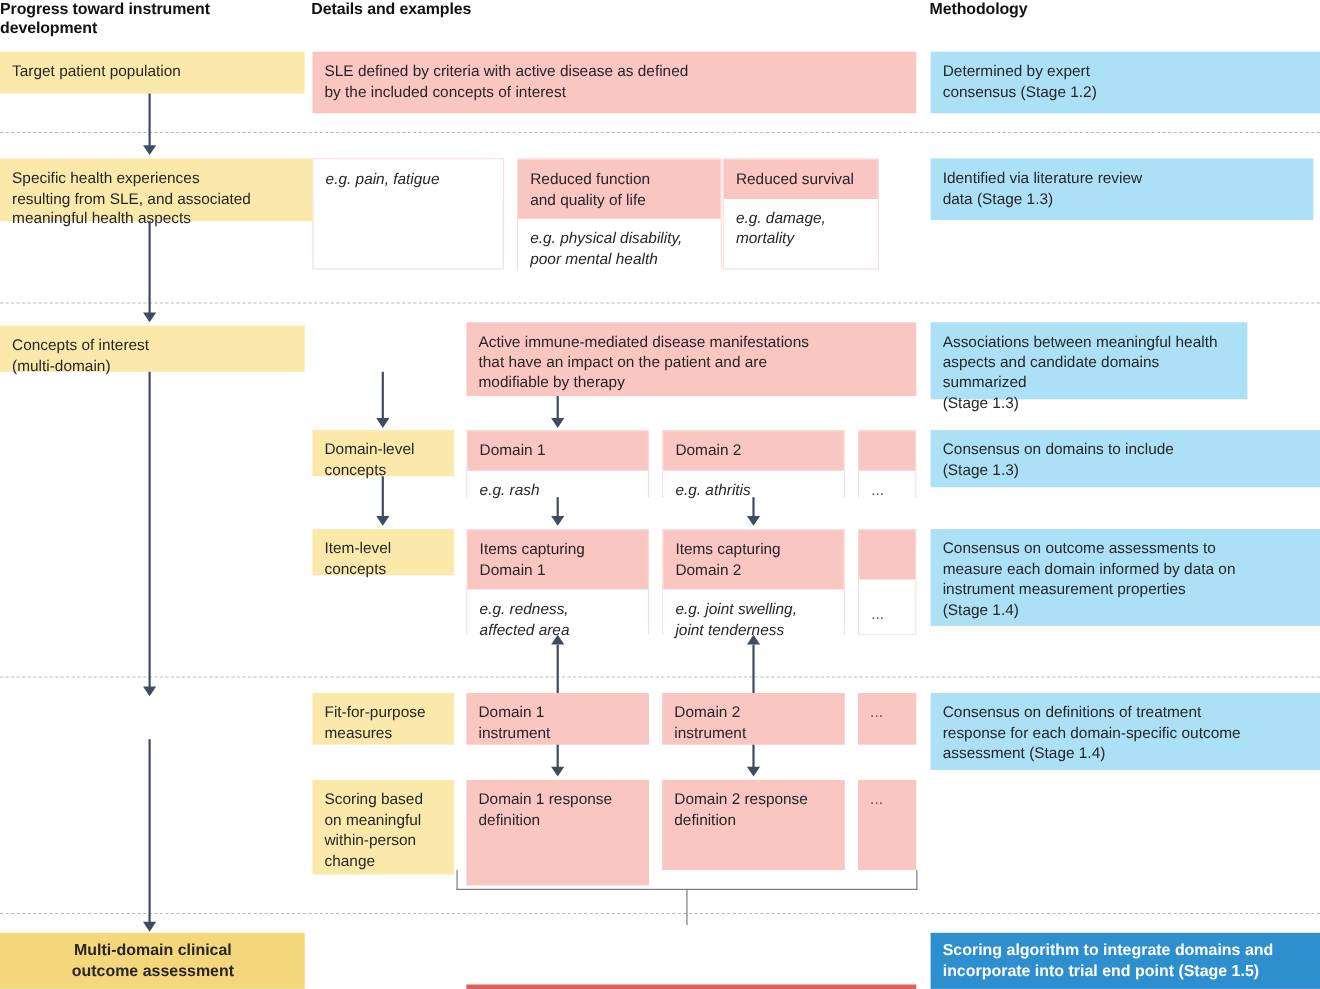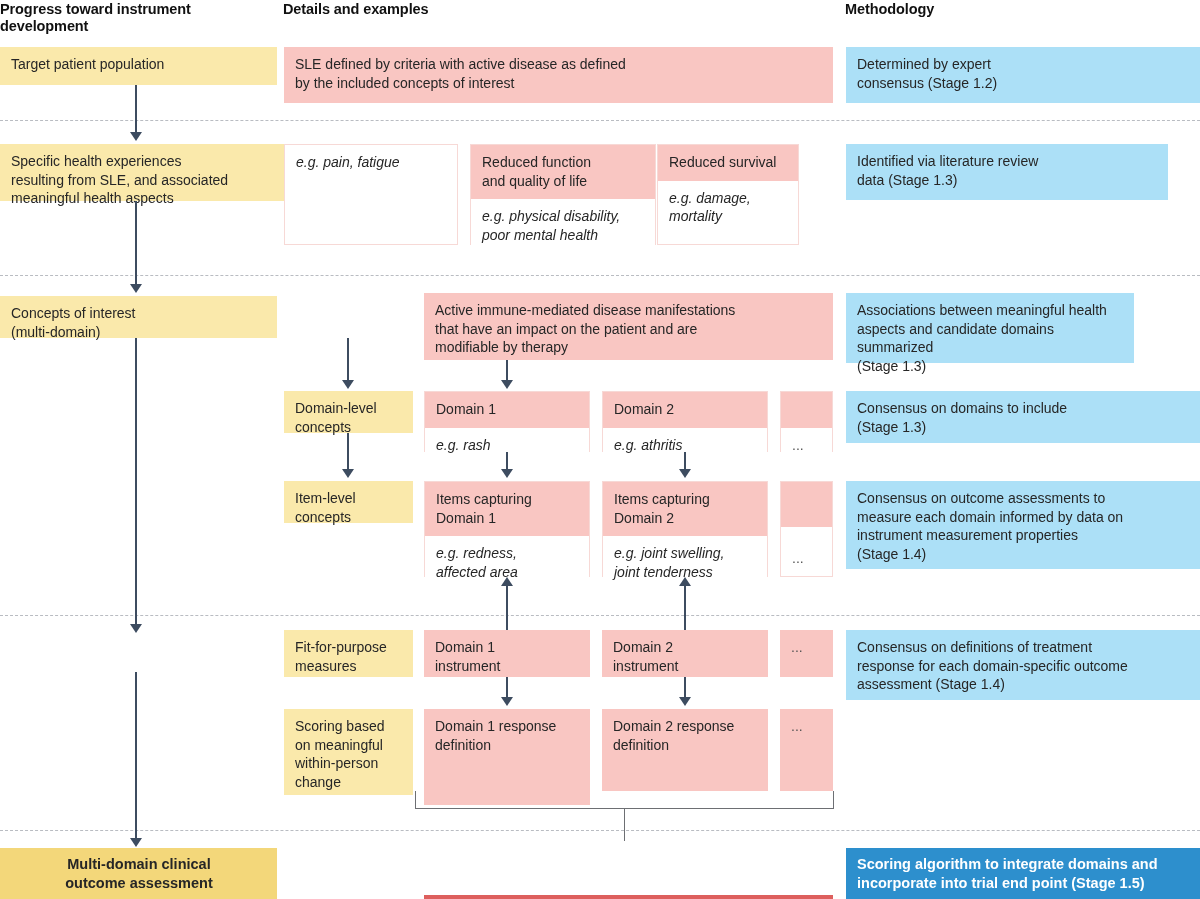--- a/index.html
+++ b/index.html
@@ -132,21 +132,21 @@
 and quality of life</div>
     <div class="bdy">e.g. physical disability,
 poor mental health</div>
   </div>
   <div class="abs card" style="left:657px;top:144px;width:142px;height:101px;">
     <div class="hdr">Reduced survival</div>
     <div class="bdy">e.g. damage,
 mortality</div>
   </div>
 
-  <div class="abs box blue" style="left:846px;top:144px;width:322px;height:56px;">Identified via literature review
+  <div class="abs box blue" style="left:846px;top:144px;width:348px;height:56px;">Identified via literature review
 data (Stage 1.3)</div>
 
   <div class="abs vline" style="left:135px;top:201px;width:2px;height:85px;"></div>
   <div class="abs arrowhead arrow-down" style="left:130px;top:284px;"></div>
 
   <div class="abs box yellow" style="left:0px;top:296px;width:277px;height:42px;">Concepts of interest
 (multi-domain)</div>
 
   <div class="abs box pink" style="left:424px;top:293px;width:409px;height:67px;">Active immune-mediated disease manifestations
 that have an impact on the patient and are

